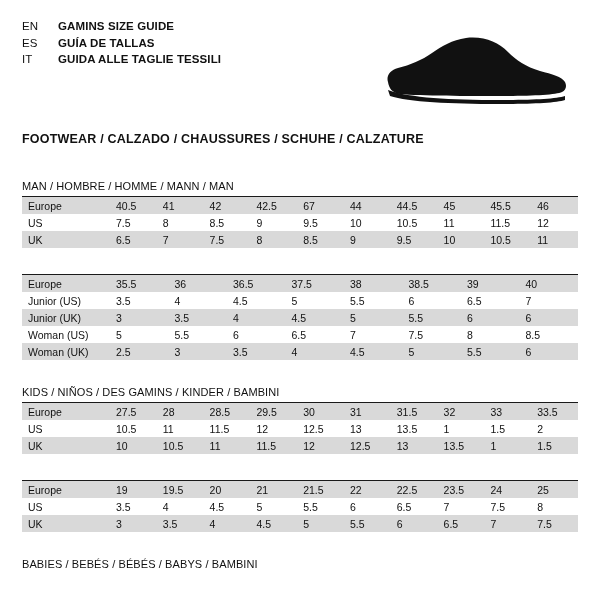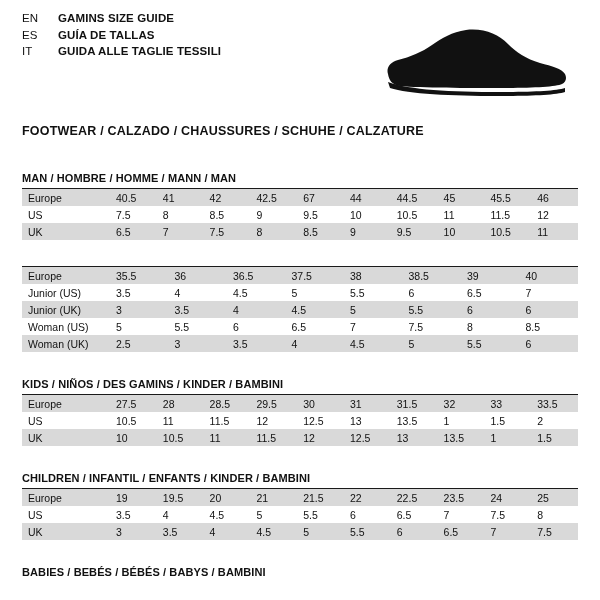--- a/index.html
+++ b/index.html
@@ -12,21 +12,21 @@
     height: 600px;
     font-family: "Liberation Sans", sans-serif;
     color: #111111;
     overflow: hidden;
   }
   .page {
     position: relative;
     width: 600px;
     height: 600px;
     box-sizing: border-box;
-    padding: 12px 22px 0 22px;
+    padding: 20px 22px 0 22px;
   }
 
   
   .header {
     position: relative;
     height: 96px;
   }
   .lang-list {
     display: block;
   }
@@ -61,21 +61,21 @@
     letter-spacing: 0.2px;
   }
 
   
   .section {
     margin-top: 26px;
   }
   .section.first { margin-top: 34px; }
   .section-title {
     font-size: 11px;
-    font-weight: bold;
+    font-weight: normal;
     letter-spacing: 0.1px;
     margin-bottom: 4px;
   }
   .rule {
     height: 1px;
     background: #1a1a1a;
     width: 100%;
   }
   table.size {
     border-collapse: collapse;
@@ -285,21 +285,20 @@
         <td>13</td>
         <td>13.5</td>
         <td>1</td>
         <td>1.5</td>
       </tr>
     </tbody>
       </table>
   </div>
 
   <div class="section">
-    <div class="section-title">CHILDREN / INFANTIL / ENFANTS / KINDER / BAMBINI</div>
     <div class="rule"></div>
     <table class="size">
       <tbody>
           <tr class="shaded">
         <td class="label">Europe</td>
         <td>19</td>
         <td>19.5</td>
         <td>20</td>
         <td>21</td>
         <td>21.5</td>

